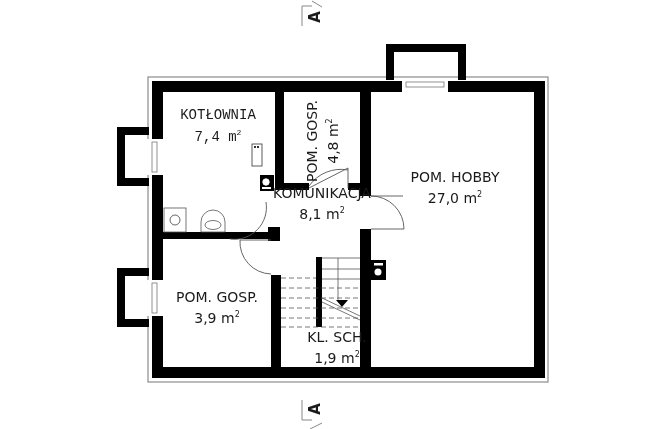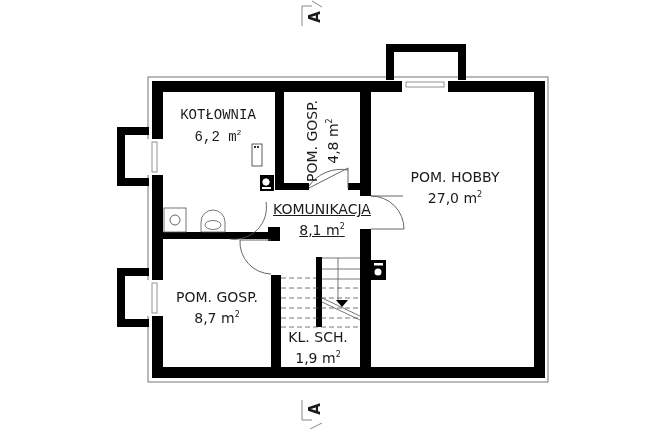--- a/index.html
+++ b/index.html
@@ -114,39 +114,39 @@
     <line x1="302" y1="420" x2="312" y2="420" stroke="#888" stroke-width="1"></line>
     <line x1="310" y1="429" x2="322" y2="423" stroke="#888" stroke-width="1"></line>
   </g>
 </svg>
 
 <div class="lbl rot" style="left:307px;top:8px;width:16px;font-weight:bold;font-size:15px;">A</div>
 <div class="lbl rot" style="left:307px;top:400px;width:16px;font-weight:bold;font-size:15px;">A</div>
 
 <div class="lbl" style="left:163px;top:106px;width:110px;font-family:Liberation Mono, monospace;">
   <div>KOTŁOWNIA</div>
-  <div><span>6,2 m</span><sup>2</sup></div>
+  <div><span>7,4 m</span><sup>2</sup></div>
 </div>
 
 <div class="lbl rot" style="left:272px;top:122px;width:100px;height:38px;">
   <div>POM. GOSP.</div>
   <div><span>4,8 m</span><sup>2</sup></div>
 </div>
 
-<div class="lbl" style="left:262px;top:200px;width:120px;text-decoration:underline;">
+<div class="lbl" style="left:262px;top:184px;width:120px;">
   <div>KOMUNIKACJA</div>
   <div><span>8,1 m</span><sup>2</sup></div>
 </div>
 
 <div class="lbl" style="left:395px;top:168px;width:120px;">
   <div>POM. HOBBY</div>
   <div><span>27,0 m</span><sup>2</sup></div>
 </div>
 
 <div class="lbl" style="left:163px;top:288px;width:108px;">
   <div>POM. GOSP.</div>
-  <div><span>8,7 m</span><sup>2</sup></div>
+  <div><span>3,9 m</span><sup>2</sup></div>
 </div>
 
-<div class="lbl" style="left:278px;top:328px;width:80px;">
+<div class="lbl" style="left:297px;top:328px;width:80px;">
   <div>KL. SCH.</div>
   <div><span>1,9 m</span><sup>2</sup></div>
 </div>
 
 </body></html>

